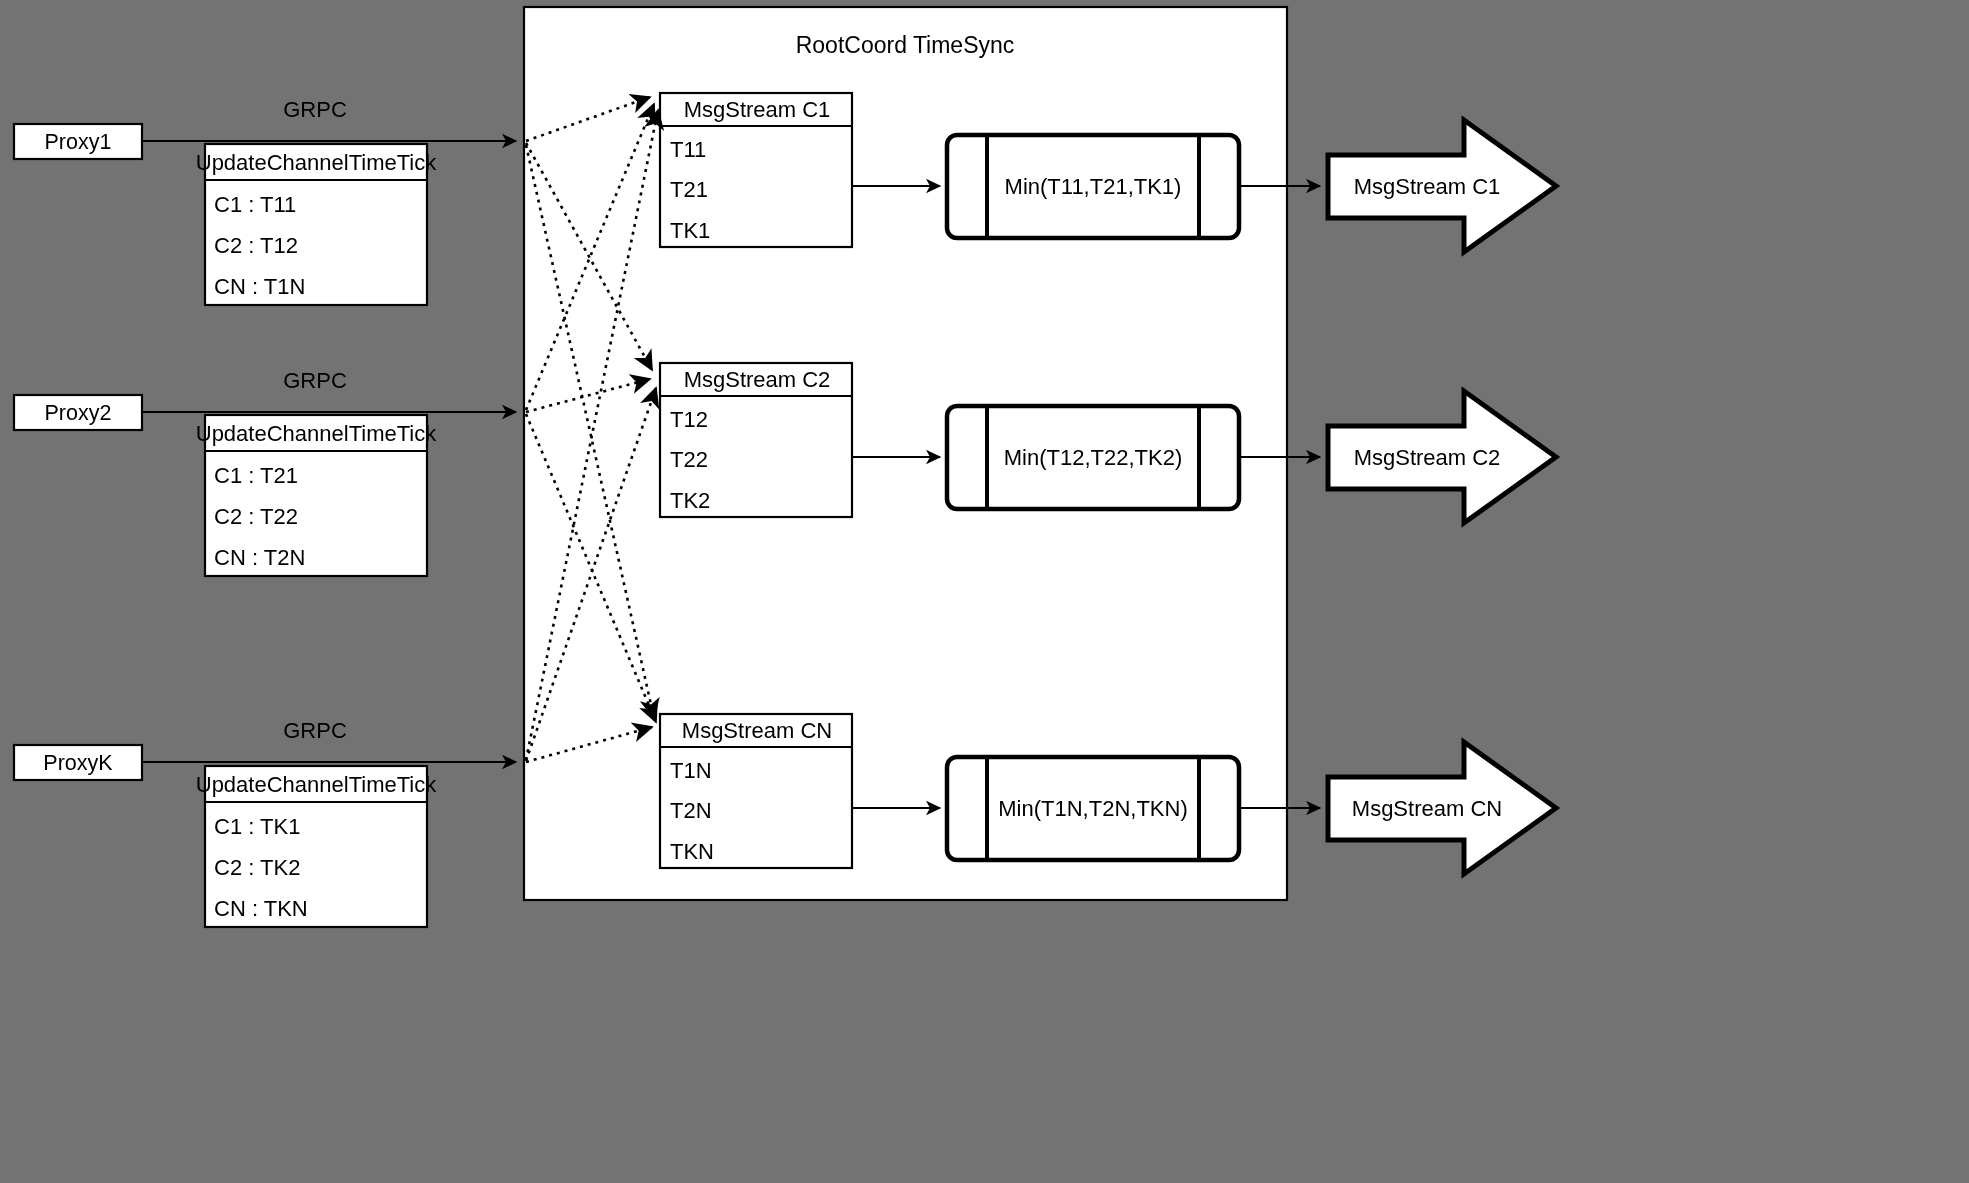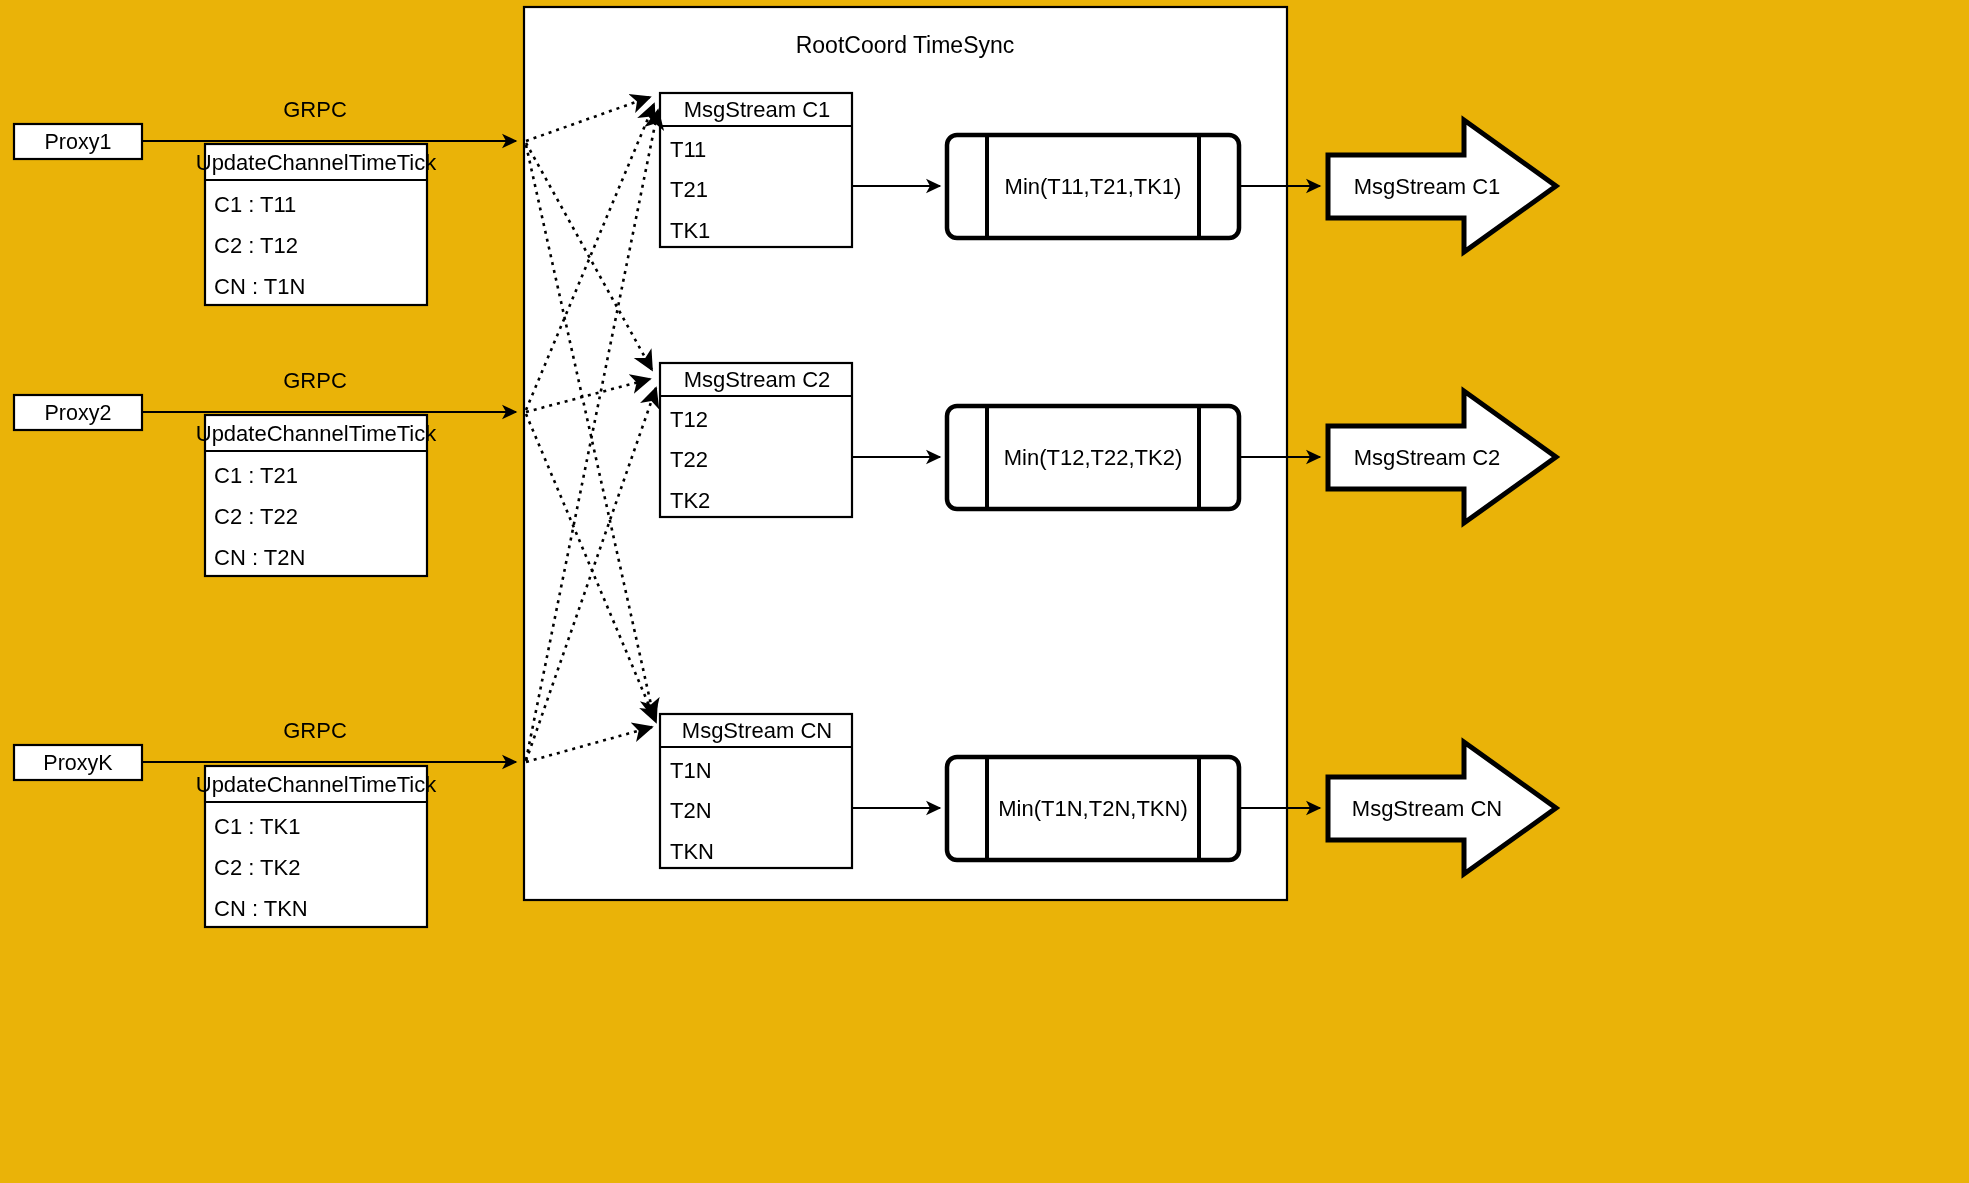--- a/index.html
+++ b/index.html
@@ -7,21 +7,21 @@
     padding: 0;
     background: #ffffff;
   }
   body {
     font-family: "Liberation Sans", sans-serif;
   }
   #stage {
     position: relative;
     width: 1969px;
     height: 1183px;
-    background: #eab308;
+    background: #737373;
     overflow: hidden;
   }
   svg#diagram {
     position: absolute;
     left: 0;
     top: 0;
     width: 1969px;
     height: 1183px;
     display: block;
   }

